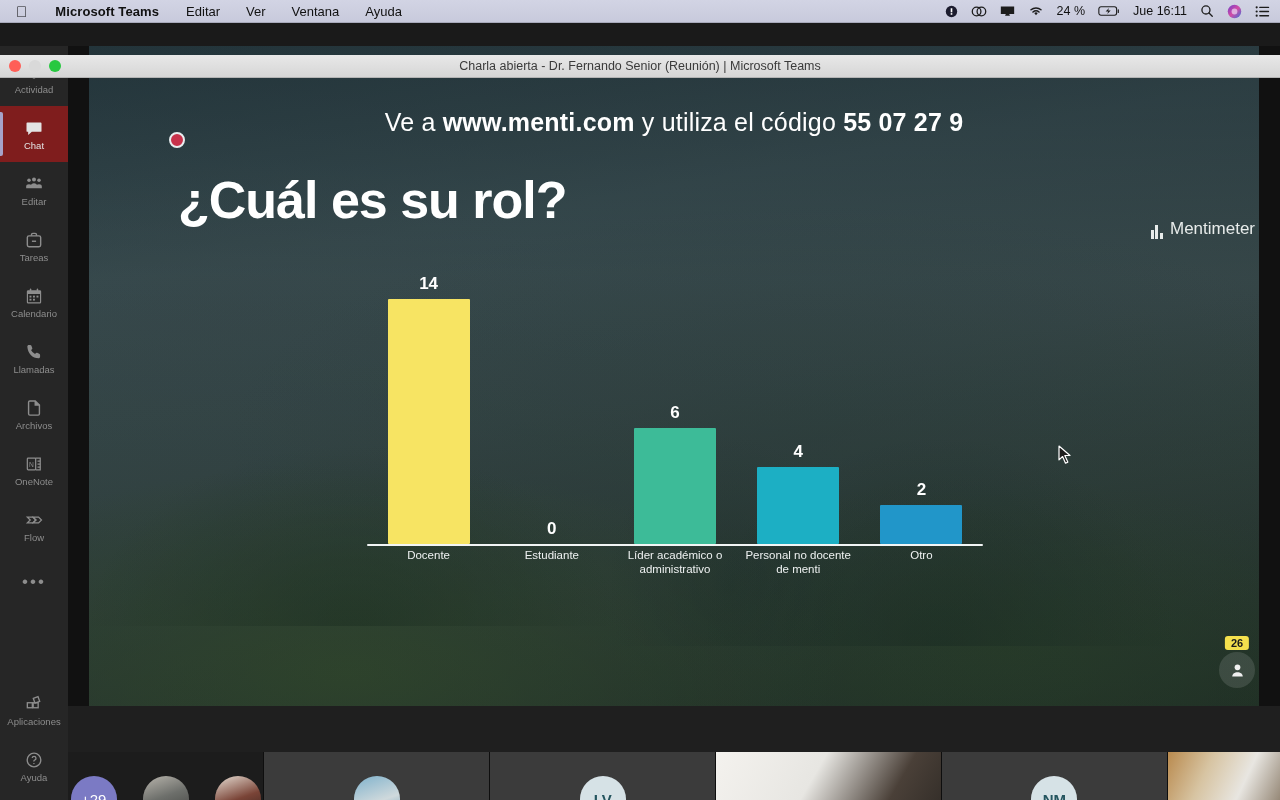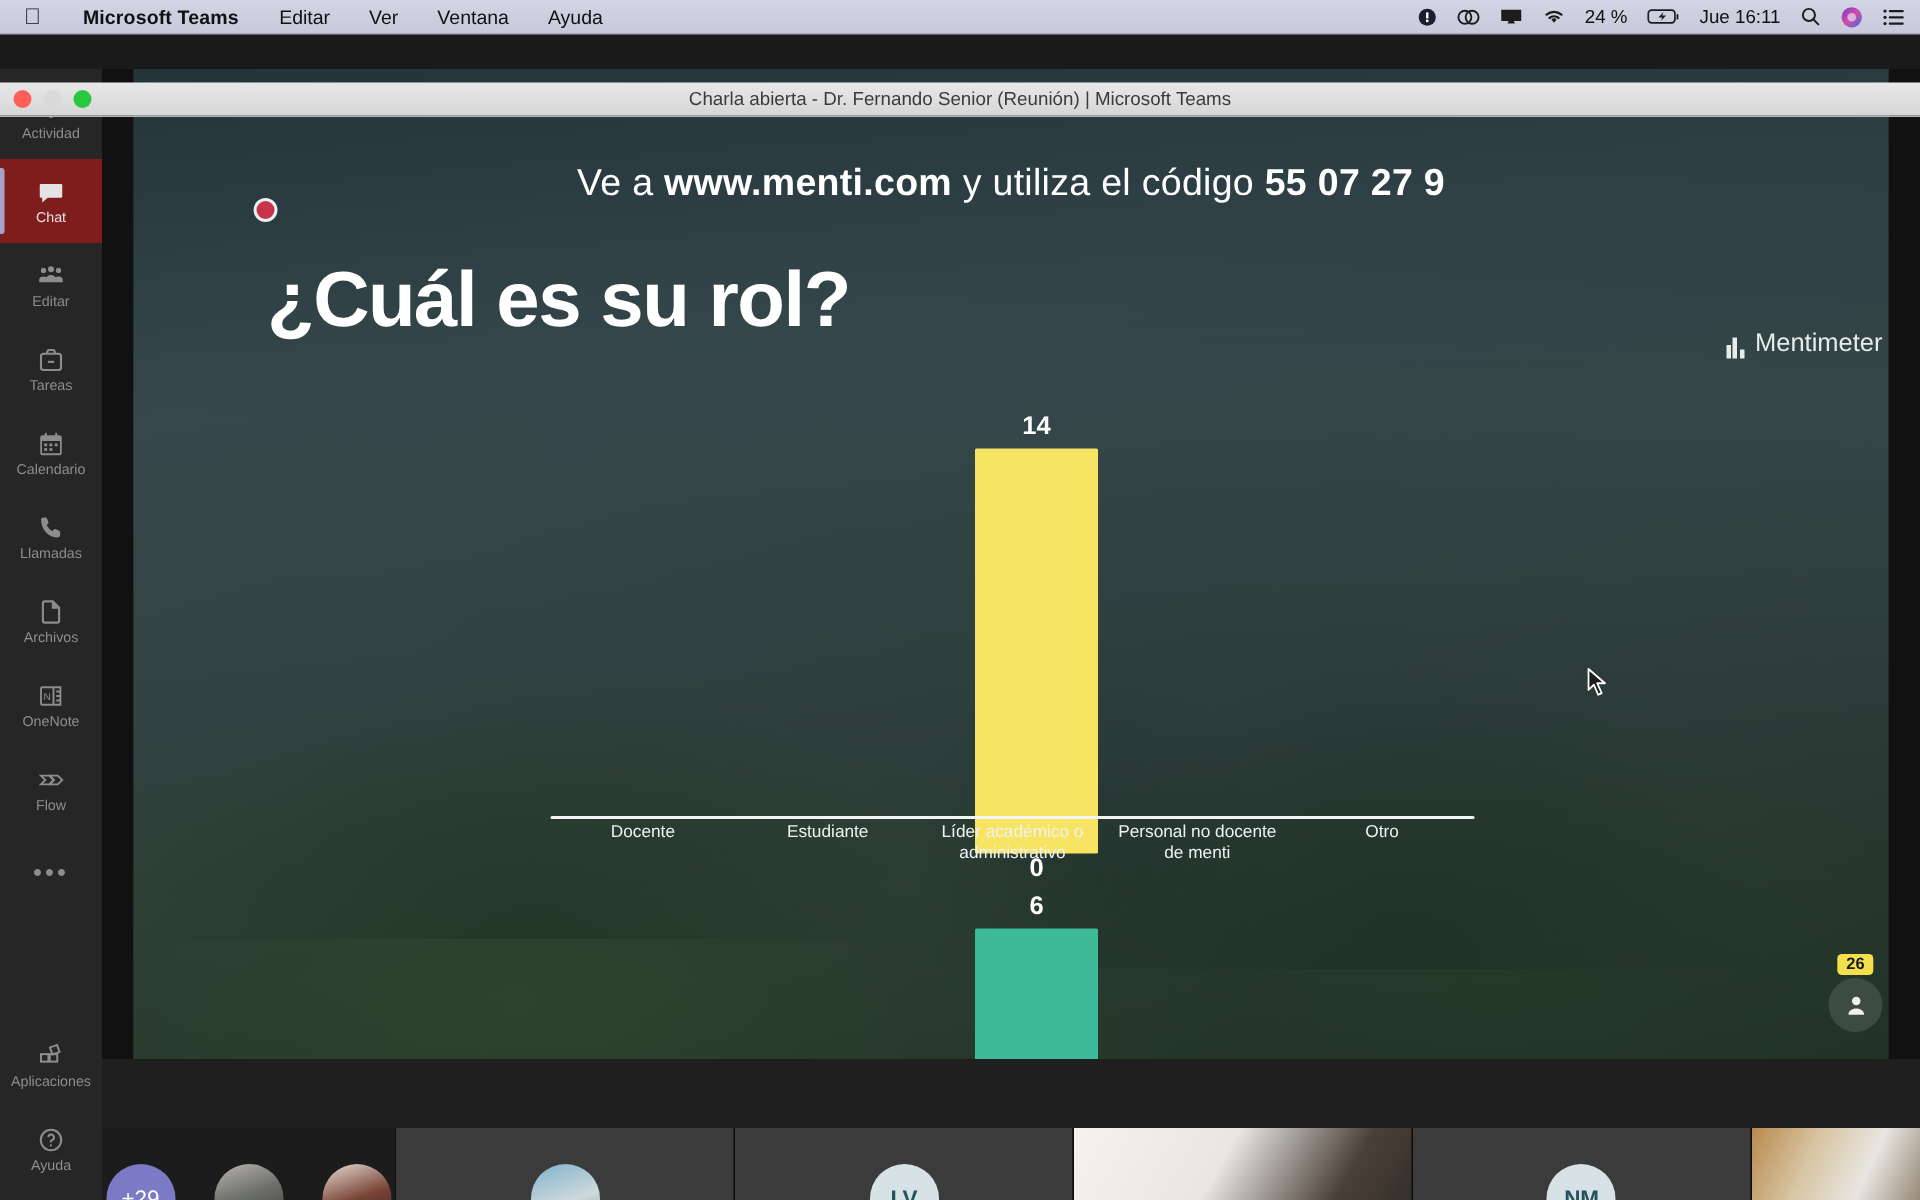--- a/index.html
+++ b/index.html
@@ -121,21 +121,21 @@
   .menti-mark i { display: block; width: 3px; background: #e7ebea; }
 
   
   .chart {
     position: absolute; left: 299px; top: 190px; width: 616px; height: 350px; z-index: 6;
   }
   .axis {
     position: absolute; left: 0; bottom: 40px; width: 616px; height: 2.5px;
     background: #f2f5f5; border-radius: 2px;
   }
-  .bars { position: absolute; left: 16px; bottom: 42px; width: 616px; height: 270px; display: flex; flex-direction: column; }
+  .bars { position: absolute; left: 0; bottom: 42px; width: 616px; height: 270px; display: flex; }
   .bcol { flex: 1; display: flex; flex-direction: column; justify-content: flex-end; align-items: center; position: relative; }
   .bval { color: #fff; font-size: 17px; font-weight: bold; margin-bottom: 5px; }
   .bar { width: 82px; border-radius: 1px; }
   .xlabels { position: absolute; left: 0; top: 313px; width: 616px; display: flex; }
   .xlab { flex: 1; text-align: center; color: #eef1f1; font-size: 11.5px; line-height: 13.5px; padding: 0 4px; }
 
   
   .ppl-badge { position: absolute; right: 25px; bottom: 18px; width: 36px; height: 36px; z-index: 8; }
   .ppl-circle {
     width: 36px; height: 36px; border-radius: 50%; background: rgba(255,255,255,.12);

